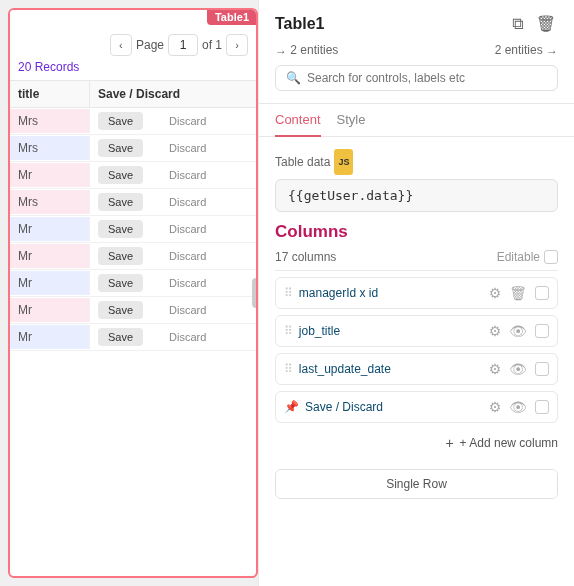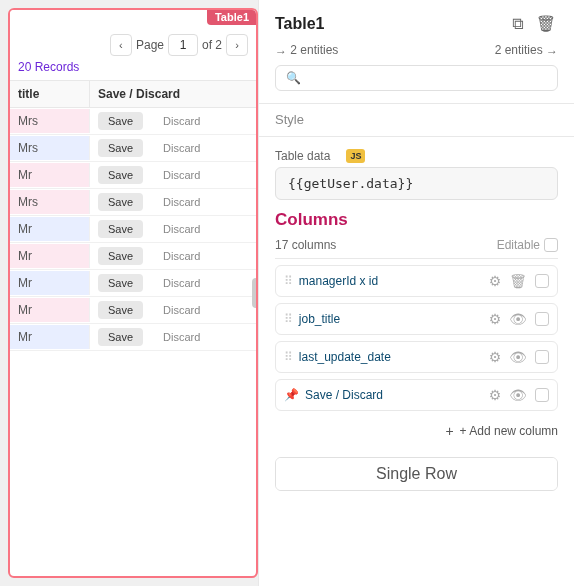--- a/index.html
+++ b/index.html
@@ -127,21 +127,21 @@
 
     .td-name {
       padding: 5px 8px;
       font-size: 12px;
       color: #555;
     }
 
     .td-actions {
       display: flex;
       align-items: center;
-      gap: 12px;
+      gap: 18px;
       padding: 4px 8px;
     }
 
     .btn-save {
       background: #e8e8e8;
       border: none;
       border-radius: 4px;
       padding: 3px 10px;
       font-size: 11px;
       color: #333;
@@ -292,29 +292,29 @@
     .field-row {
       margin-bottom: 10px;
     }
 
     .field-label {
       font-size: 12px;
       color: #666;
       margin-bottom: 4px;
       display: flex;
       align-items: center;
-      gap: 16px;
+      gap: 4px;
     }
 
     .js-badge {
       background: #f0c040;
       color: #333;
       font-size: 9px;
       font-weight: 700;
-      padding: 2px 4px;
+      padding: 8px 4px;
       border-radius: 3px;
     }
 
     .code-input {
       background: #f7f7f7;
       border: 1px solid #e0e0e0;
       border-radius: 6px;
       padding: 8px 12px;
       font-size: 13px;
       font-family: monospace;
@@ -415,21 +415,21 @@
       display: flex;
       border: 1px solid #e0e0e0;
       border-radius: 6px;
       overflow: hidden;
     }
 
     .mode-btn {
       flex: 1;
       padding: 7px 0;
       text-align: center;
-      font-size: 16px;
+      font-size: 12px;
       cursor: pointer;
       background: #fff;
       border: none;
       color: #555;
     }
 
     .mode-btn.active {
       background: #6c8ebf;
       color: #fff;
       font-weight: 500;
@@ -440,21 +440,21 @@
 
 <div class="left-panel">
   <div class="table-label">Table1</div>
 
   <div class="pagination-bar">
     <span class="records-count">20 Records</span>
     <div class="page-controls">
       <button class="page-btn">‹</button>
       <span class="page-label">Page</span>
       <input class="page-input" type="text" value="1" style="">
-      <span class="page-of">of 2</span>
+      <span class="page-of">of 1</span>
       <button class="page-btn">›</button>
     </div>
   </div>
 
   <div class="table-header">
     <div class="th">title</div>
     <div class="th">Save / Discard</div>
   </div>
 
   <div class="table-body">
@@ -535,24 +535,26 @@
         <button class="icon-btn">⧉</button>
         <button class="icon-btn">🗑</button>
       </div>
     </div>
     <div class="entity-row">
       <span class="entity-tag">→ 2 entities</span>
       <span class="entity-tag">2 entities →</span>
     </div>
     <div class="search-bar">
       <span class="search-icon">🔍</span>
+      <input type="text" placeholder="Search for controls, labels etc" style="">
     </div>
   </div>
 
   <div class="tabs-row">
+    <div class="tab active">Content</div>
     <div class="tab">Style</div>
   </div>
 
   <div class="right-body">
 
 
     <div class="field-row">
       <div class="field-label">
         <span>Table data</span>
         <span class="js-badge">JS</span>

